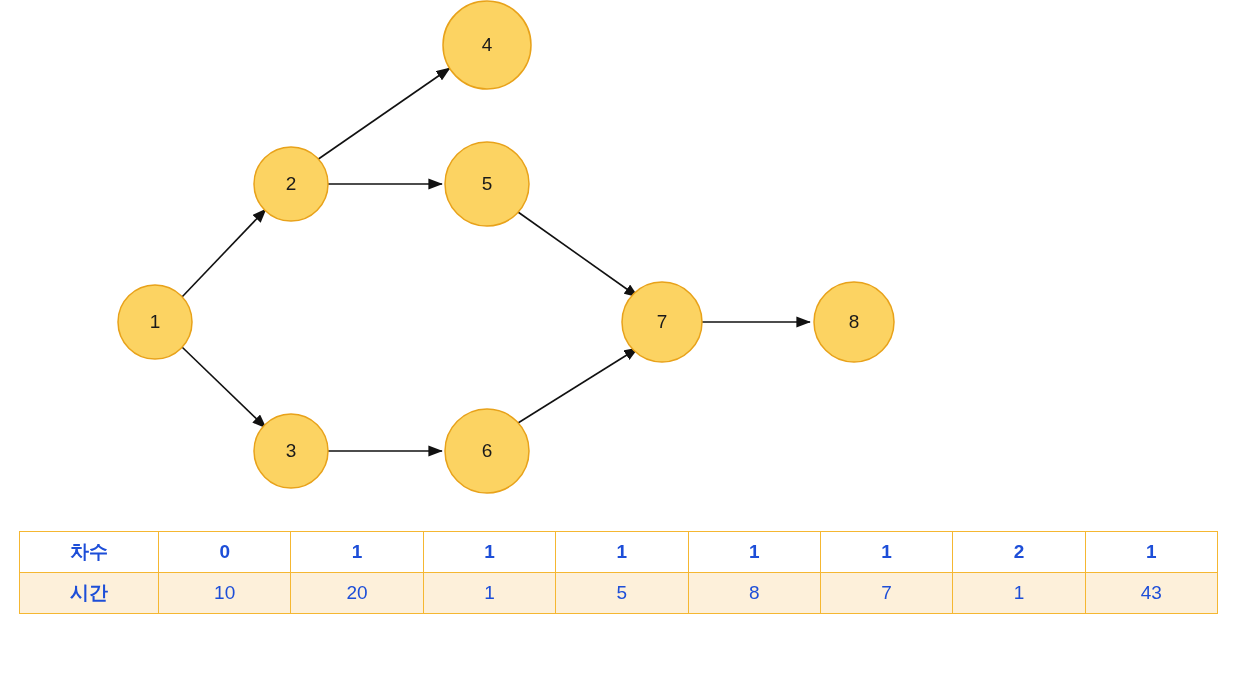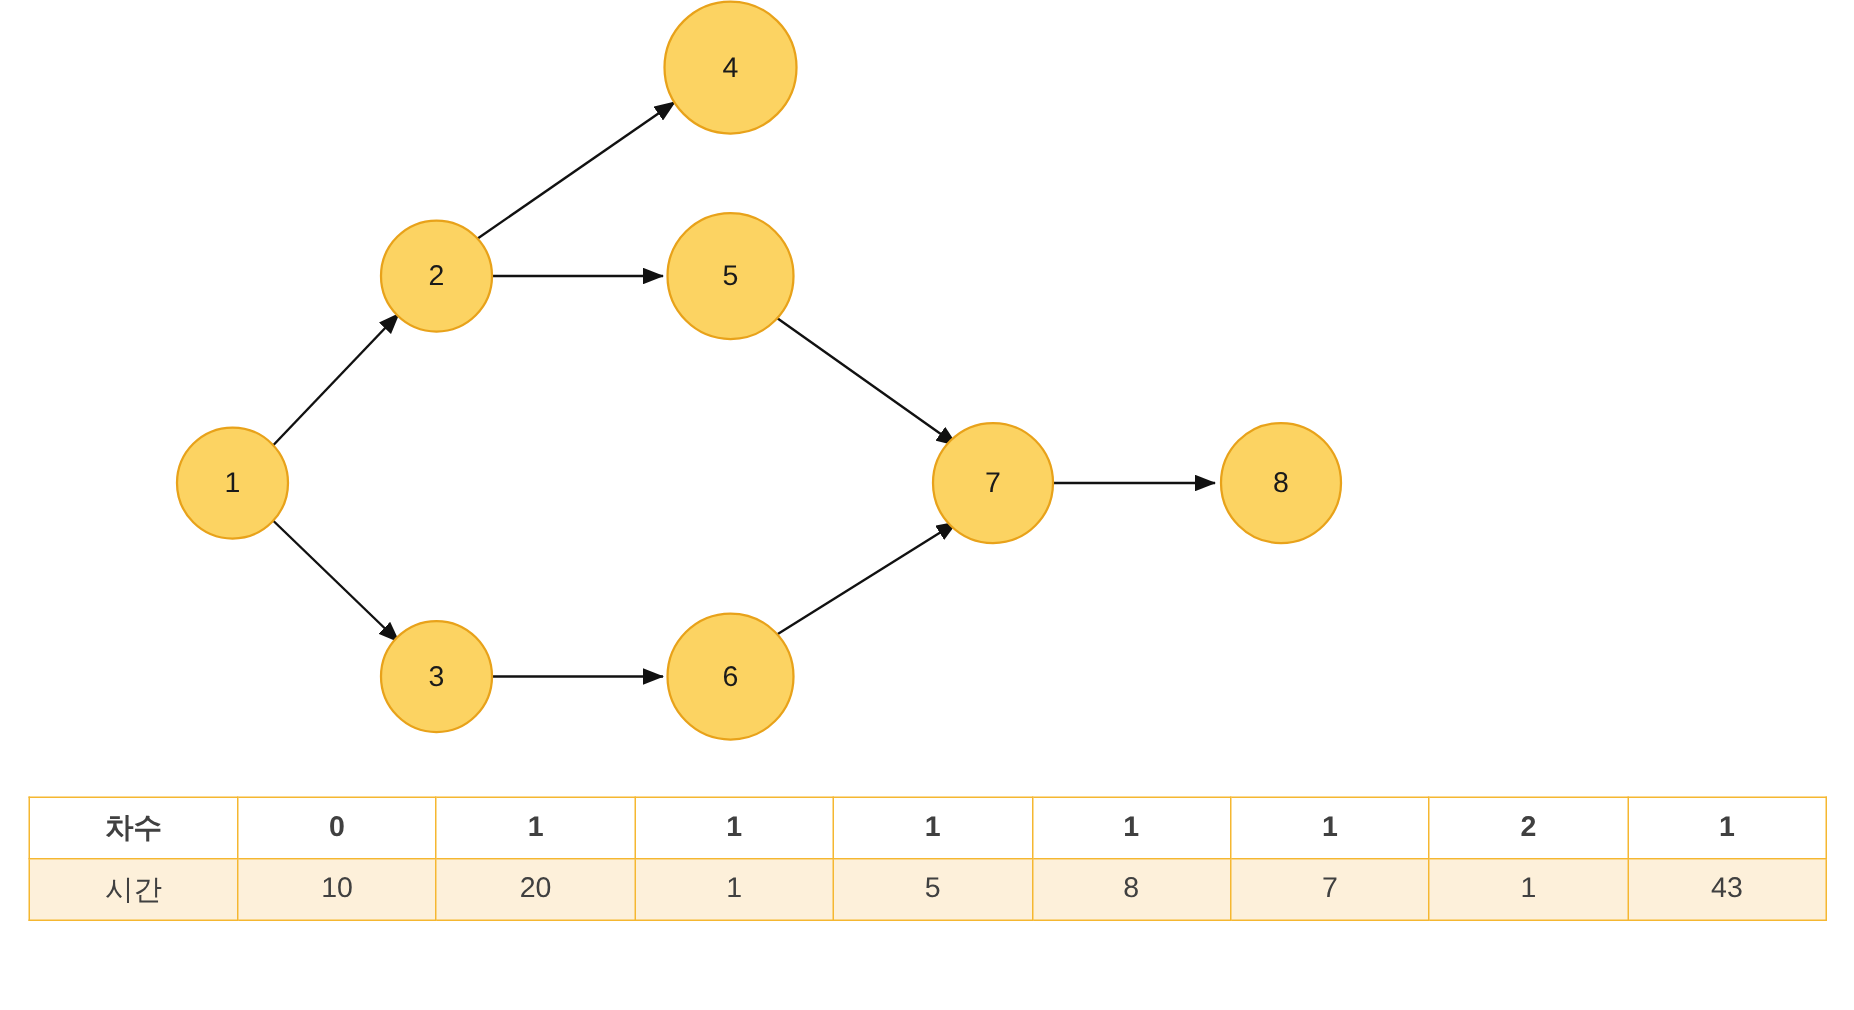--- a/index.html
+++ b/index.html
@@ -39,27 +39,27 @@
   table.degree-table{
     border-collapse:collapse;
     width:1199px;
     table-layout:fixed;
   }
   table.degree-table td{
     border:1.5px solid #f5b731;
     height:40px;
     text-align:center;
     font-size:19px;
-    color:#404040;
+    color:#1d4ed8;
     padding:0;
   }
   td.rowhead{
     text-align:left;
     padding-left:9px;
-    font-weight:normal;
+    font-weight:bold;
     width:138px;
   }
   tr.row-degree td{font-weight:bold;}
   tr.row-time td{background:#fdf0da;}
   tr.row-time td.rowhead{background:#fdf0da;}
 </style>
 </head>
 <body>
 
 <div id="graph-area">

